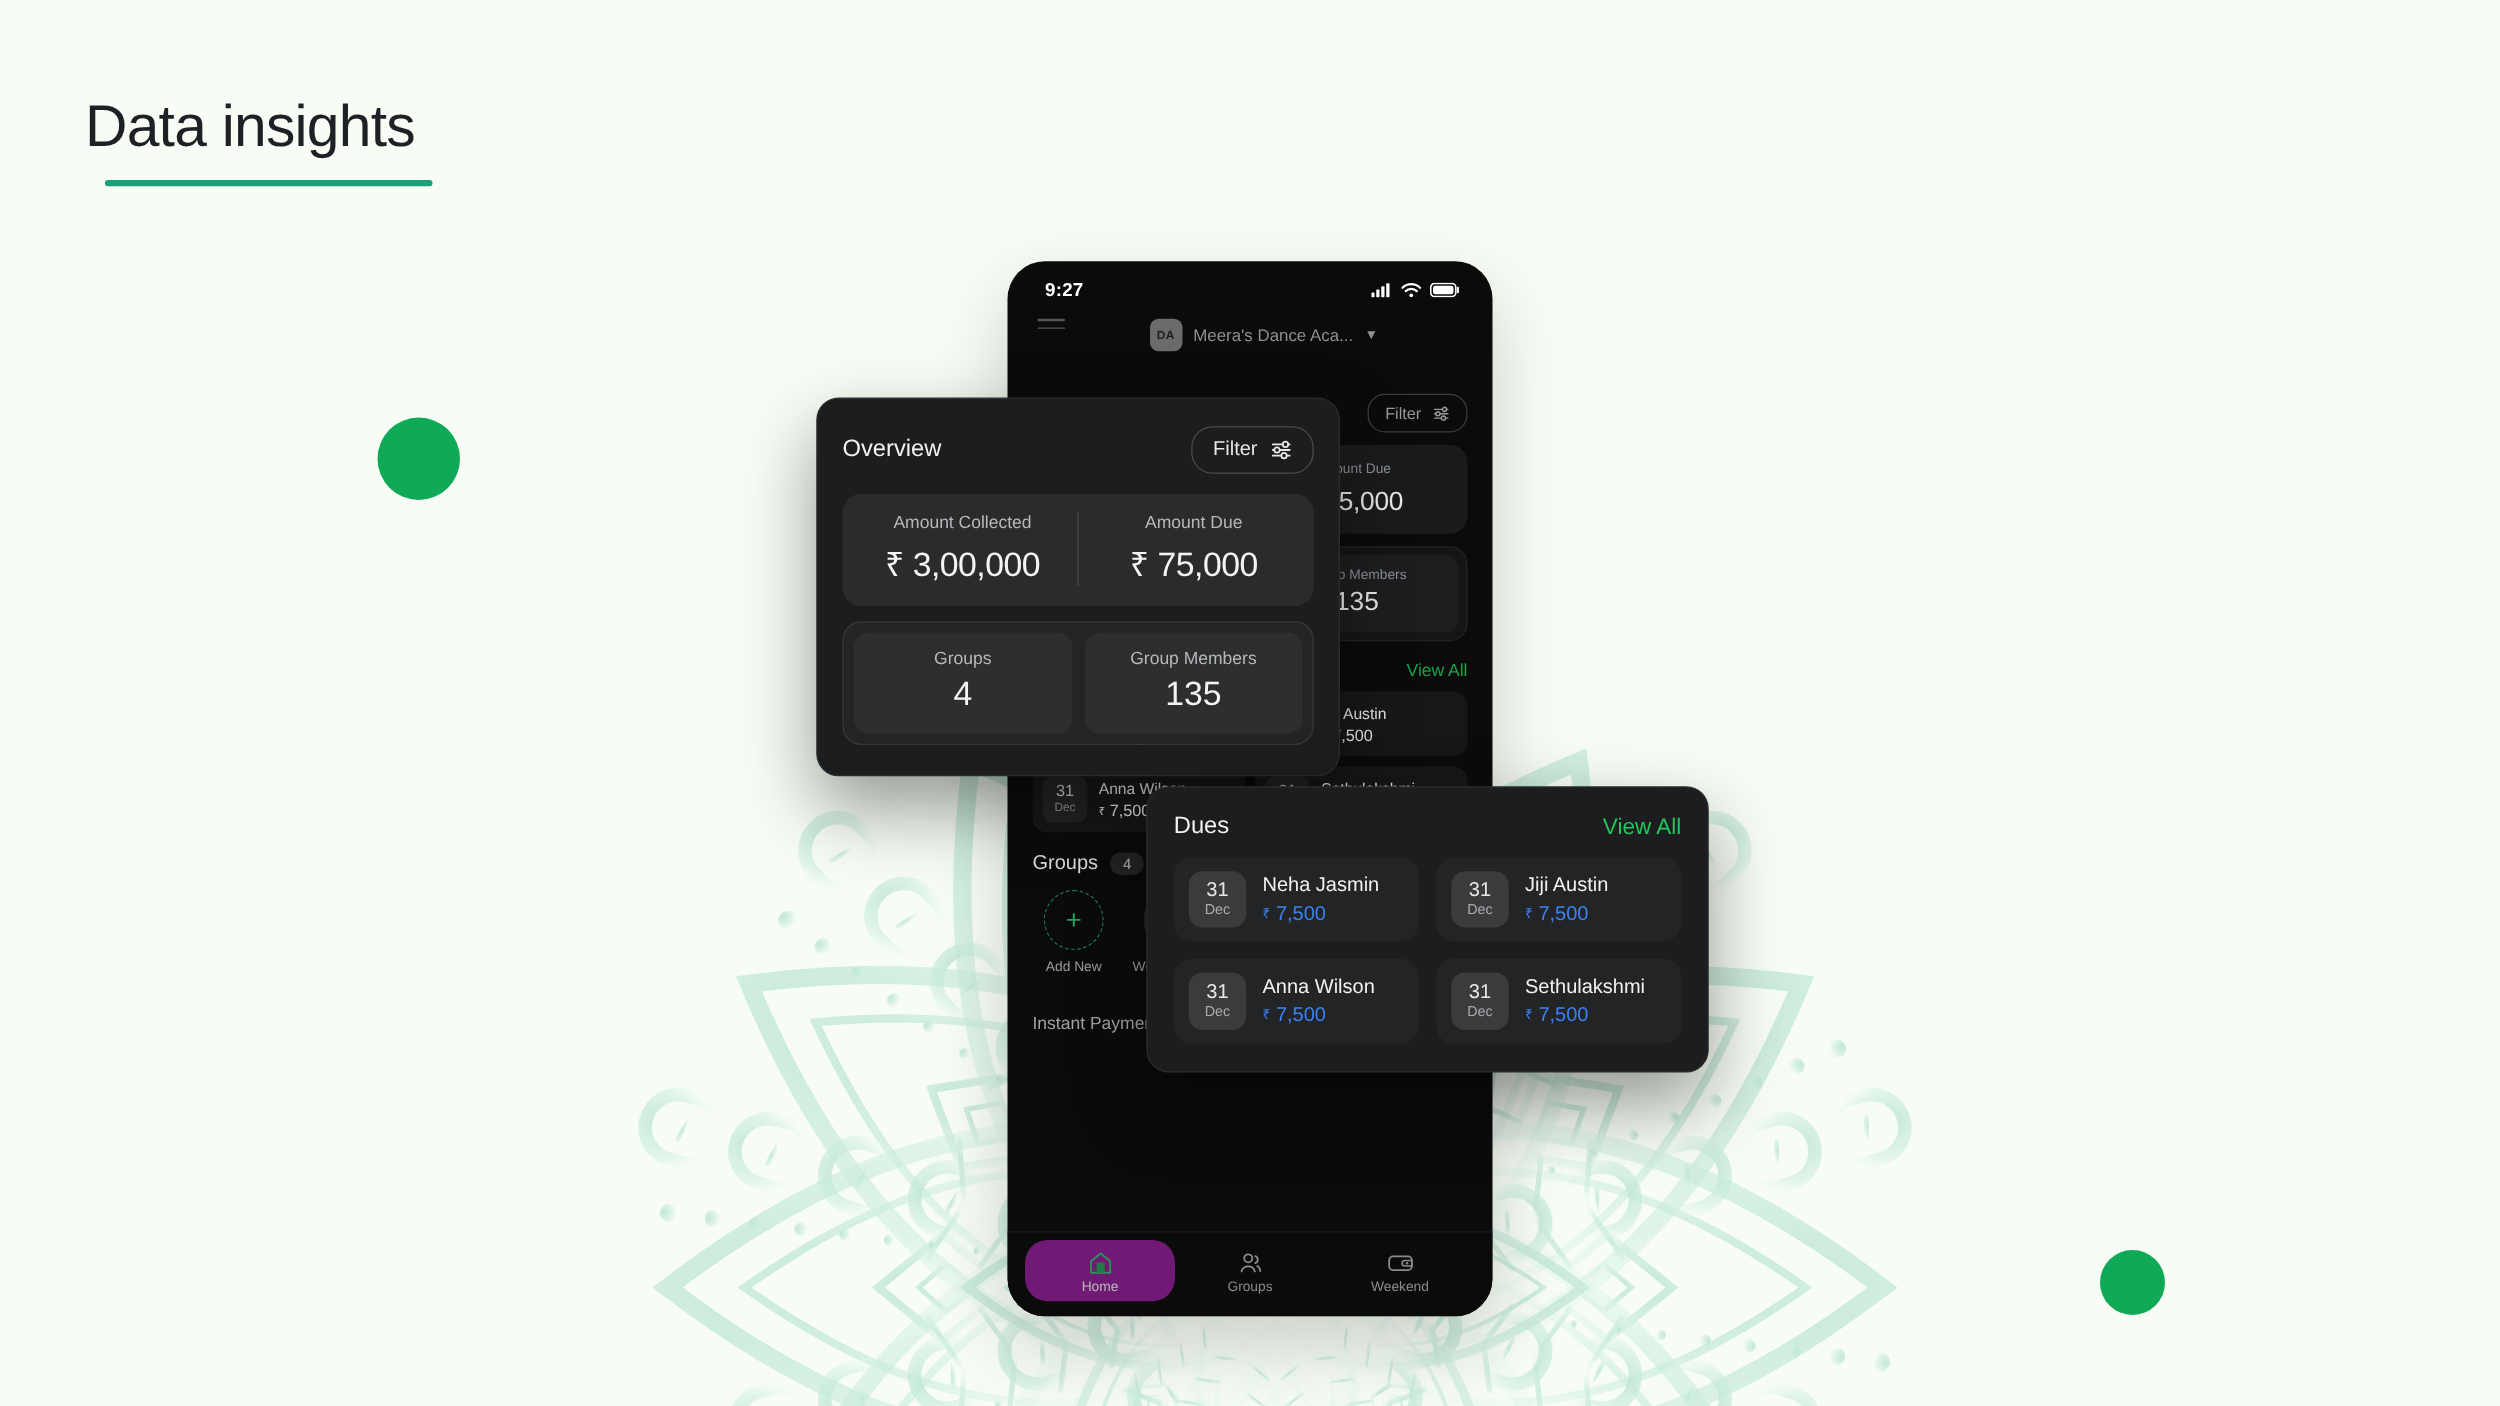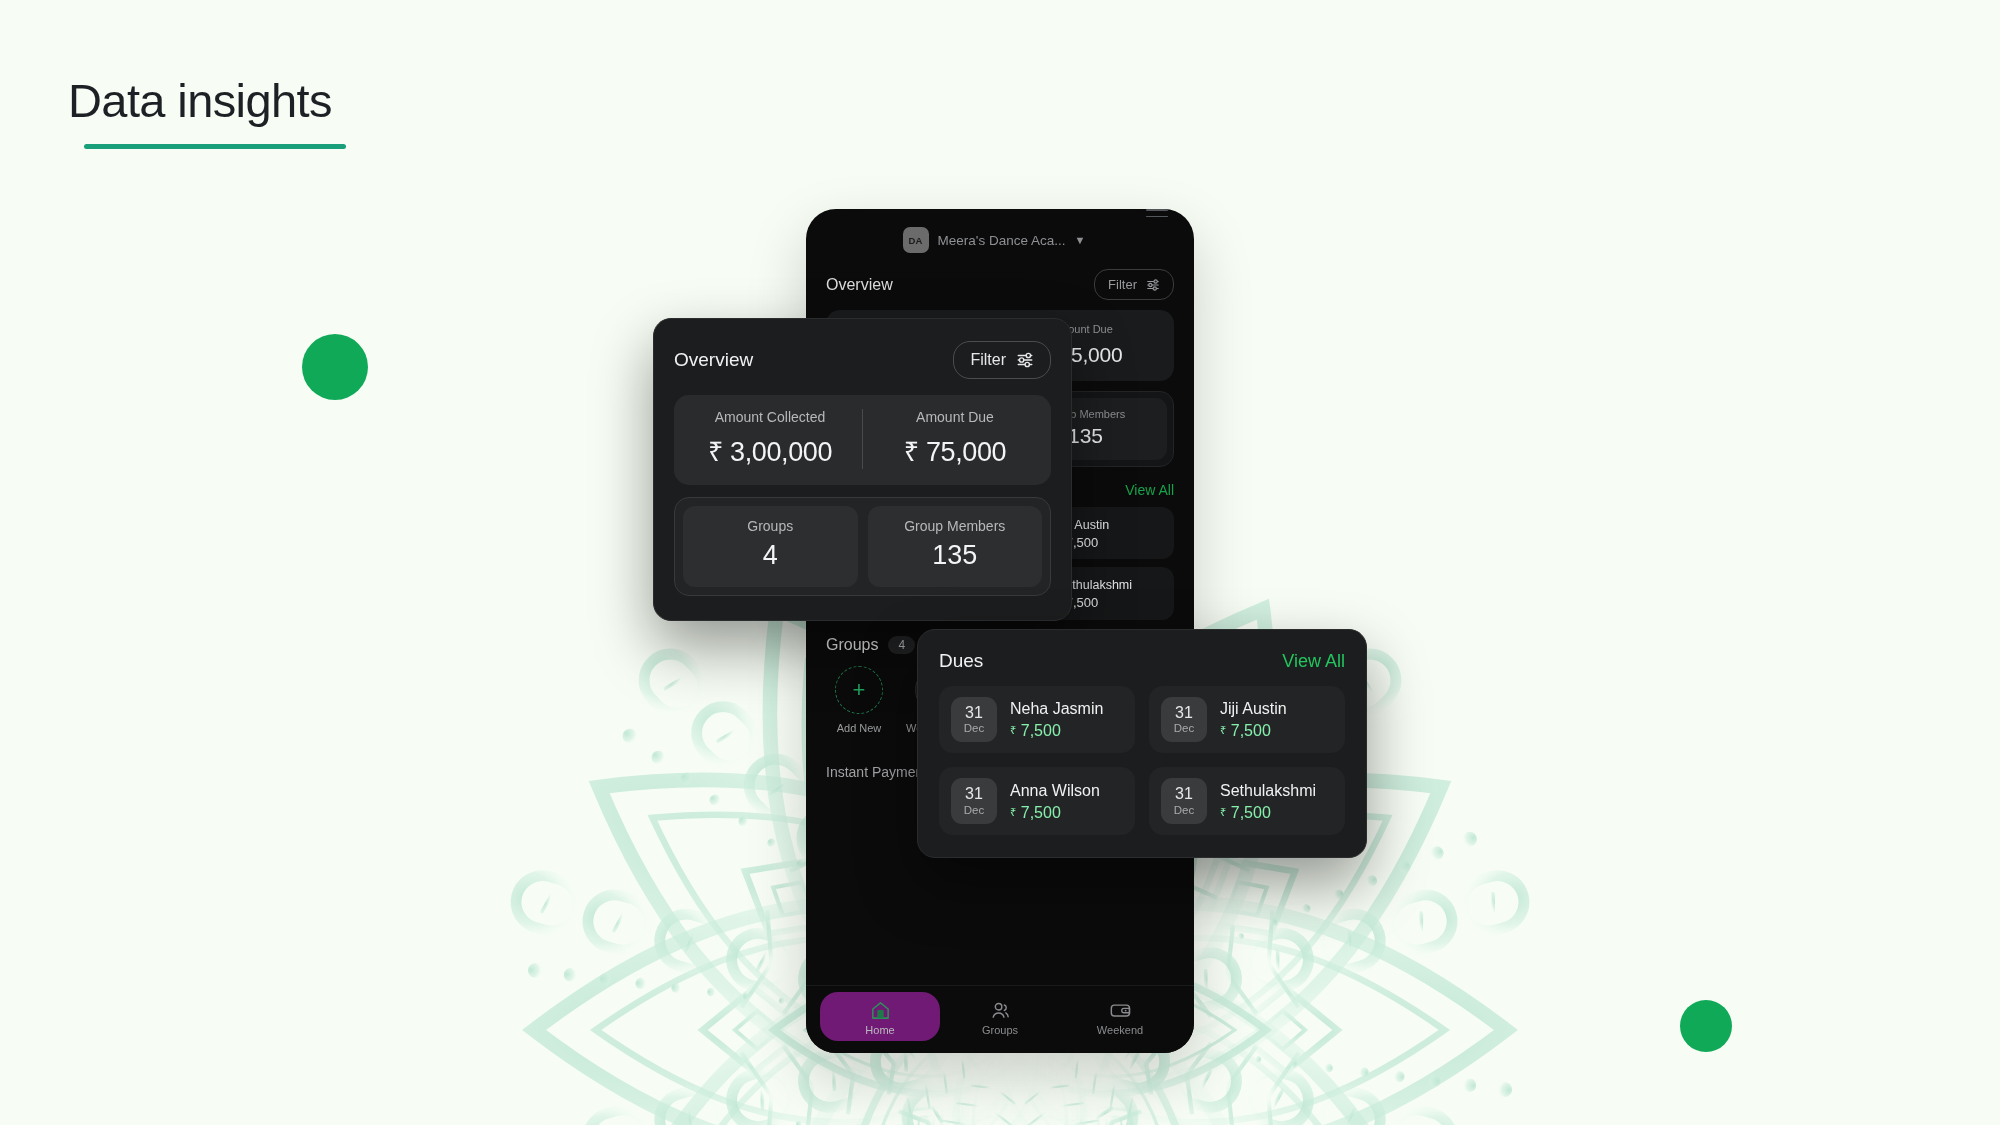--- a/index.html
+++ b/index.html
@@ -89,24 +89,23 @@
   .status-icons {
     display: flex;
     align-items: center;
     gap: 7px;
   }
 
   
   .app-header {
     height: 56px;
     display: flex;
-    align-items: flex-end;
+    align-items: flex-start;
     padding: 0 24px;
     gap: 10px;
-    flex-direction: column;
   }
   .hamburger { width: 24px; display: flex; flex-direction: column; gap: 5px; }
   .hamburger i { display: block; height: 1.6px; background: #53565a; border-radius: 2px; }
   .hamburger i:nth-child(1) { width: 22px; }
   .hamburger i:nth-child(2) { width: 22px; }
 
   .org-chip {
     margin-left: auto;
     margin-right: auto;
     display: flex;
@@ -383,21 +382,21 @@
   .dc-date {
     width: 46px; min-width: 46px;
     background: #3a3b3c;
     border-radius: 11px;
     padding: 7px 0 8px;
     text-align: center;
   }
   .dc-day { font-size: 16px; color: #e6e7e8; line-height: 1.15; }
   .dc-mon { font-size: 11.5px; color: #a8aaac; }
   .dc-name { font-size: 16px; color: #f0f1f2; line-height: 1.25; }
-  .dc-amt { font-size: 16px; color: #86efac; margin-top: 3px; }
+  .dc-amt { font-size: 16px; color: #3b82f6; margin-top: 3px; }
   .rupee-xs { font-size: 11px; vertical-align: 2px; }
 </style>
 </head>
 <body>
 
 <div class="mandala-wrap">
   <svg width="1360" height="700" viewBox="0 0 1360 700" fill="none" xmlns="http://www.w3.org/2000/svg" aria-hidden="true">
     <defs>
       <radialGradient id="fade" cx="50%" cy="20%" r="78%">
         <stop offset="0%" stop-color="#bfe6d3" stop-opacity="0.95"></stop>
@@ -519,20 +518,41 @@
 <div class="accent-circle left"></div>
 <div class="accent-circle right"></div>
 
 <div class="page-title-block">
   <div class="page-title">Data insights</div>
   <div class="title-underline"></div>
 </div>
 
 <div class="phone">
 
+  <div class="status-bar">
+    <div class="status-time">9:27</div>
+    <div class="status-icons">
+      <svg width="17" height="12" viewBox="0 0 17 12">
+        <rect x="0" y="8" width="2.6" height="4" rx="0.8" fill="#fff"></rect>
+        <rect x="4" y="5.5" width="2.6" height="6.5" rx="0.8" fill="#fff"></rect>
+        <rect x="8" y="3" width="2.6" height="9" rx="0.8" fill="#fff"></rect>
+        <rect x="12" y="0.5" width="2.6" height="11.5" rx="0.8" fill="#fff"></rect>
+      </svg>
+      <svg width="16" height="12" viewBox="0 0 16 12">
+        <path d="M1 4.2 A10 10 0 0 1 15 4.2" stroke="#fff" stroke-width="1.8" fill="none" stroke-linecap="round"></path>
+        <path d="M3.6 6.9 A6.2 6.2 0 0 1 12.4 6.9" stroke="#fff" stroke-width="1.8" fill="none" stroke-linecap="round"></path>
+        <circle cx="8" cy="10.2" r="1.5" fill="#fff"></circle>
+      </svg>
+      <svg width="24" height="12" viewBox="0 0 24 12">
+        <rect x="0.6" y="0.8" width="20" height="10.4" rx="3" stroke="#fff" stroke-width="1.3" fill="none"></rect>
+        <rect x="2.4" y="2.6" width="16.4" height="6.8" rx="1.8" fill="#fff"></rect>
+        <path d="M22.3 4.2 v3.6" stroke="#fff" stroke-width="1.6" stroke-linecap="round"></path>
+      </svg>
+    </div>
+  </div>
 
   <div class="app-header">
     <div class="hamburger">
         <i></i>
         <i></i>
       </div>
     <div class="org-chip">
       <div class="org-avatar">DA</div>
       <div class="org-name">Meera's Dance Aca...</div>
       <span class="chev">▼</span>

